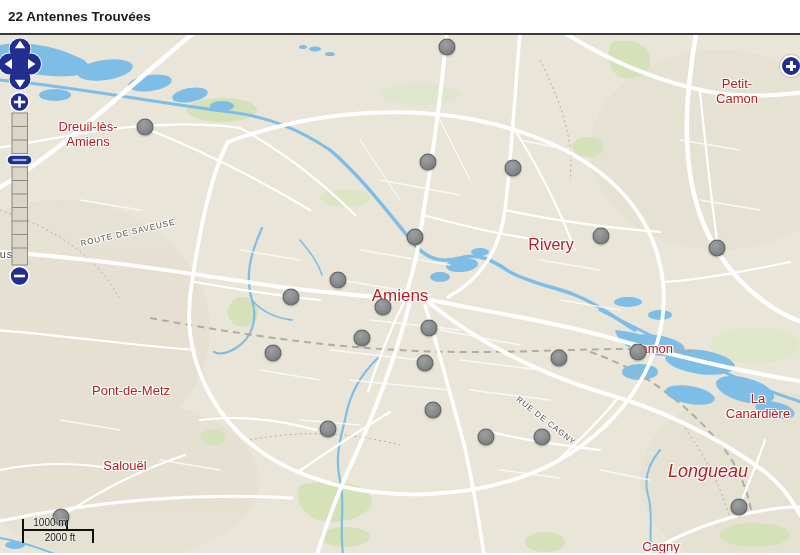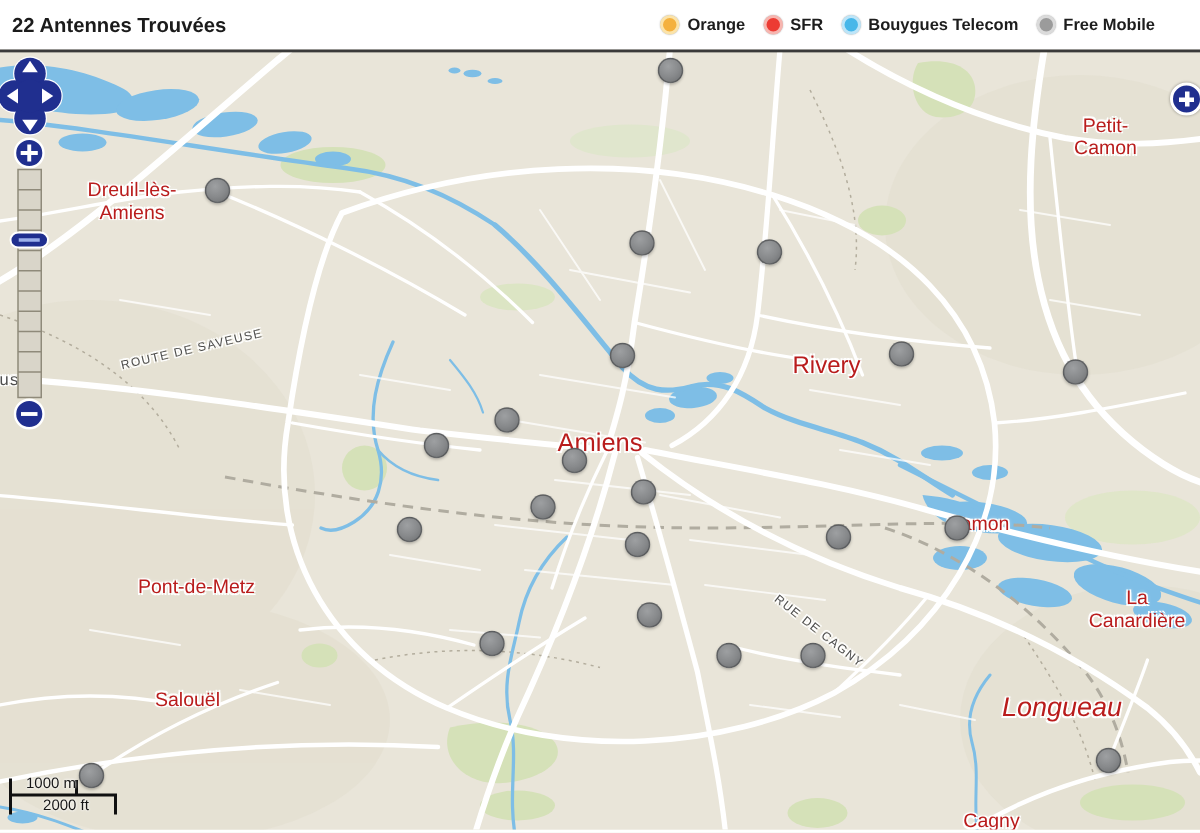--- a/index.html
+++ b/index.html
@@ -28,56 +28,38 @@
           background:radial-gradient(circle at 40% 32%, #9ea0a2 0%, #86888a 55%, #6c6e70 100%);
           border:1px solid rgba(66,68,70,.55);box-shadow:0 1px 2px rgba(0,0,0,.25);}
   
   .controls{position:absolute;left:0;top:3;width:42px;height:255px;z-index:5;}
   .plus-right{position:absolute;left:780px;top:20px;width:22px;height:22px;border-radius:50%;
               background:#202f8f;border:2px solid #fff;box-shadow:0 0 2px rgba(0,0,0,.4);z-index:5;cursor:pointer;}
   .plus-right::before,.plus-right::after{content:"";position:absolute;background:#fff;}
   .plus-right::before{left:4px;top:8px;width:10px;height:2.5px;}
   .plus-right::after{left:8px;top:4px;width:2.5px;height:10px;}
   
-  .scale{position:absolute;left:0;top:0;width:100px;height:100%;z-index:4;pointer-events:none;padding-left:36px;}
+  .scale{position:absolute;left:16px;top:0;width:100px;height:100%;z-index:4;pointer-events:none;padding-left:36px;}
   .scale div{position:absolute;}
   .s-hline{left:6px;top:494px;width:72px;border-top:2px solid #101010;}
   .s-ltick{left:6px;top:484px;height:24px;border-left:2px solid #101010;}
   .s-mtick{left:50px;top:485px;height:10px;border-left:2px solid #101010;}
   .s-ftick{left:76px;top:495px;height:13px;border-left:2px solid #101010;}
   .s-mlabel{left:14px;top:482px;width:40px;text-align:center;font-size:10px;color:#161616;
             text-shadow:0 0 2px #fff,0 0 2px #fff;}
   .s-flabel{left:24px;top:497px;width:40px;text-align:center;font-size:10px;color:#161616;
             text-shadow:0 0 2px #fff,0 0 2px #fff;}
 </style>
 </head>
 <body>
 
 <div class="app">
 
   <div class="header">
     <div class="title">22 Antennes Trouvées</div>
-    <div class="legend">
-        <span class="legend-item">
-          <span class="legend-swatch" style="background: rgb(244, 177, 62); border-color: rgb(251, 227, 169);"></span>
-          <span class="legend-label">Orange</span>
-        </span>
-        <span class="legend-item">
-          <span class="legend-swatch" style="background: rgb(236, 59, 51); border-color: rgb(247, 181, 175);"></span>
-          <span class="legend-label">SFR</span>
-        </span>
-        <span class="legend-item">
-          <span class="legend-swatch" style="background: rgb(71, 183, 233); border-color: rgb(189, 229, 248);"></span>
-          <span class="legend-label">Bouygues Telecom</span>
-        </span>
-        <span class="legend-item">
-          <span class="legend-swatch" style="background: rgb(155, 155, 155); border-color: rgb(219, 219, 219);"></span>
-          <span class="legend-label">Free Mobile</span>
-        </span>
-      </div>
   </div>
 
   <div class="map">
 
     <svg class="basemap" width="800" height="520" viewBox="0 0 800 520">
       <g transform="translate(0,-35)">
         <rect x="0" y="30" width="800" height="530" fill="#e9e5d9"></rect>
 
         <g fill="#e2ddcd" opacity="0.5">
           <ellipse cx="60" cy="330" rx="150" ry="130"></ellipse>

